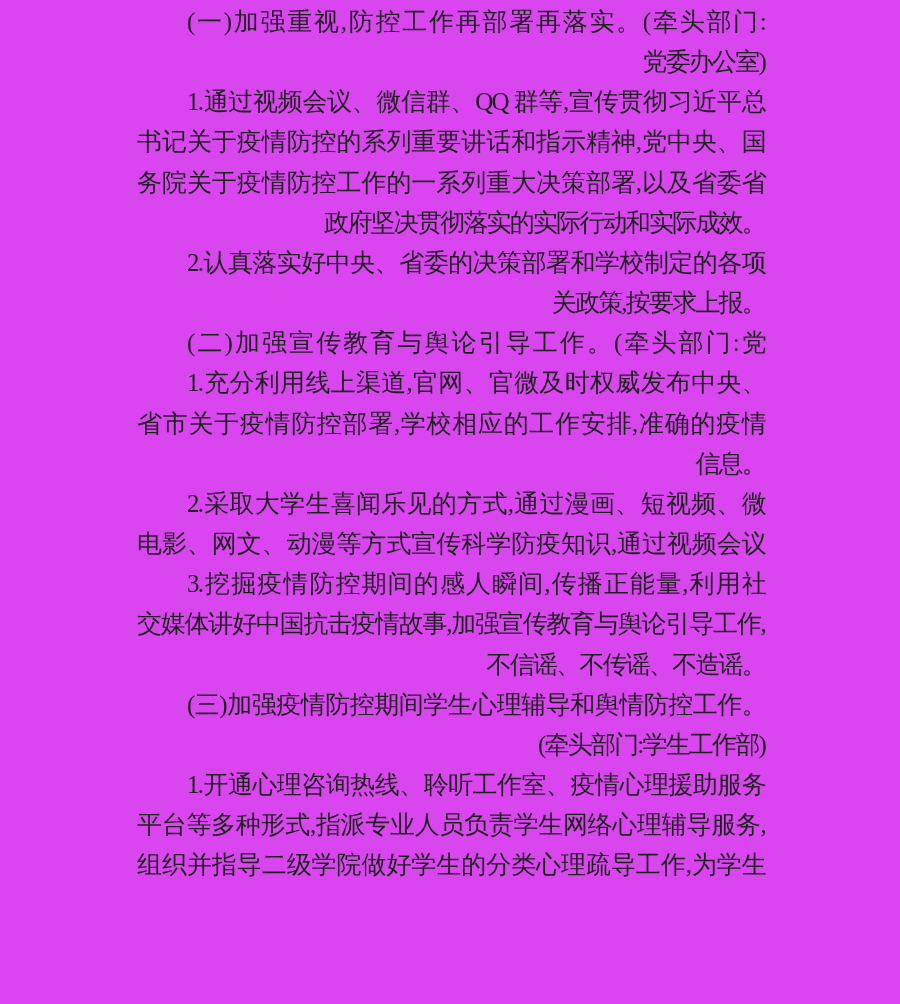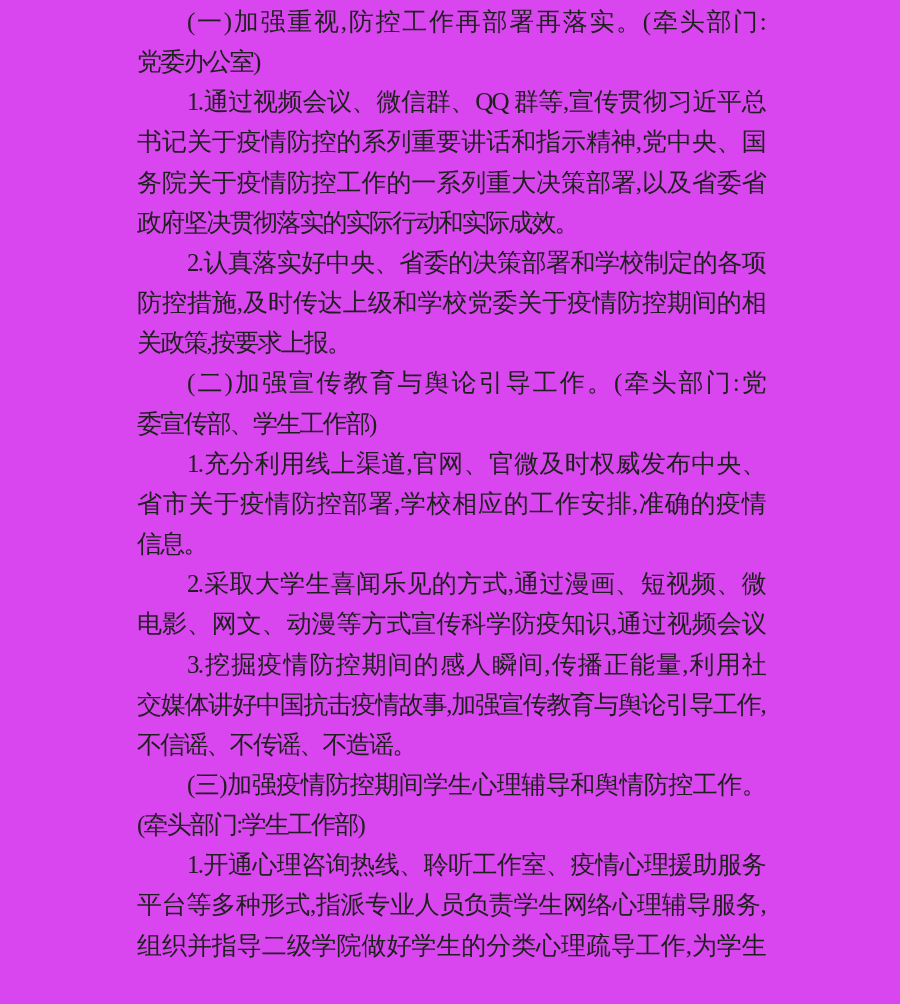--- a/index.html
+++ b/index.html
@@ -22,21 +22,21 @@
     font-family: "Liberation Serif", "DejaVu Serif", serif;
     font-size: 25px;
     line-height: 40.16px;
     letter-spacing: -1.8px;
     color: #1f1f1f;
   }
   .line {
     height: 40.16px;
     white-space: nowrap;
     overflow: visible;
-    text-align: left;
+    text-align: right;
   }
   .line.fill {
     text-align: justify;
     text-align-last: justify;
     text-justify: inter-character;
   }
   .line.indent {
     text-indent: 50px;
   }
 </style>
@@ -45,24 +45,22 @@
 
 <div class="page">
   <div class="text-block">
       <div class="line indent fill">(一)加强重视,防控工作再部署再落实。(牵头部门:</div>
       <div class="line">党委办公室)</div>
       <div class="line indent fill">1.通过视频会议、微信群、QQ 群等,宣传贯彻习近平总</div>
       <div class="line fill">书记关于疫情防控的系列重要讲话和指示精神,党中央、国</div>
       <div class="line fill">务院关于疫情防控工作的一系列重大决策部署,以及省委省</div>
       <div class="line">政府坚决贯彻落实的实际行动和实际成效。</div>
       <div class="line indent fill">2.认真落实好中央、省委的决策部署和学校制定的各项</div>
-      <div class="line fill">防控措施,及时传达上级和学校党委关于疫情防控期间的相</div>
       <div class="line">关政策,按要求上报。</div>
       <div class="line indent fill">(二)加强宣传教育与舆论引导工作。(牵头部门:党</div>
-      <div class="line">委宣传部、学生工作部)</div>
       <div class="line indent fill">1.充分利用线上渠道,官网、官微及时权威发布中央、</div>
       <div class="line fill">省市关于疫情防控部署,学校相应的工作安排,准确的疫情</div>
       <div class="line">信息。</div>
       <div class="line indent fill">2.采取大学生喜闻乐见的方式,通过漫画、短视频、微</div>
       <div class="line fill">电影、网文、动漫等方式宣传科学防疫知识,通过视频会议</div>
       <div class="line indent fill">3.挖掘疫情防控期间的感人瞬间,传播正能量,利用社</div>
       <div class="line fill">交媒体讲好中国抗击疫情故事,加强宣传教育与舆论引导工作,</div>
       <div class="line">不信谣、不传谣、不造谣。</div>
       <div class="line indent fill">(三)加强疫情防控期间学生心理辅导和舆情防控工作。</div>
       <div class="line">(牵头部门:学生工作部)</div>

